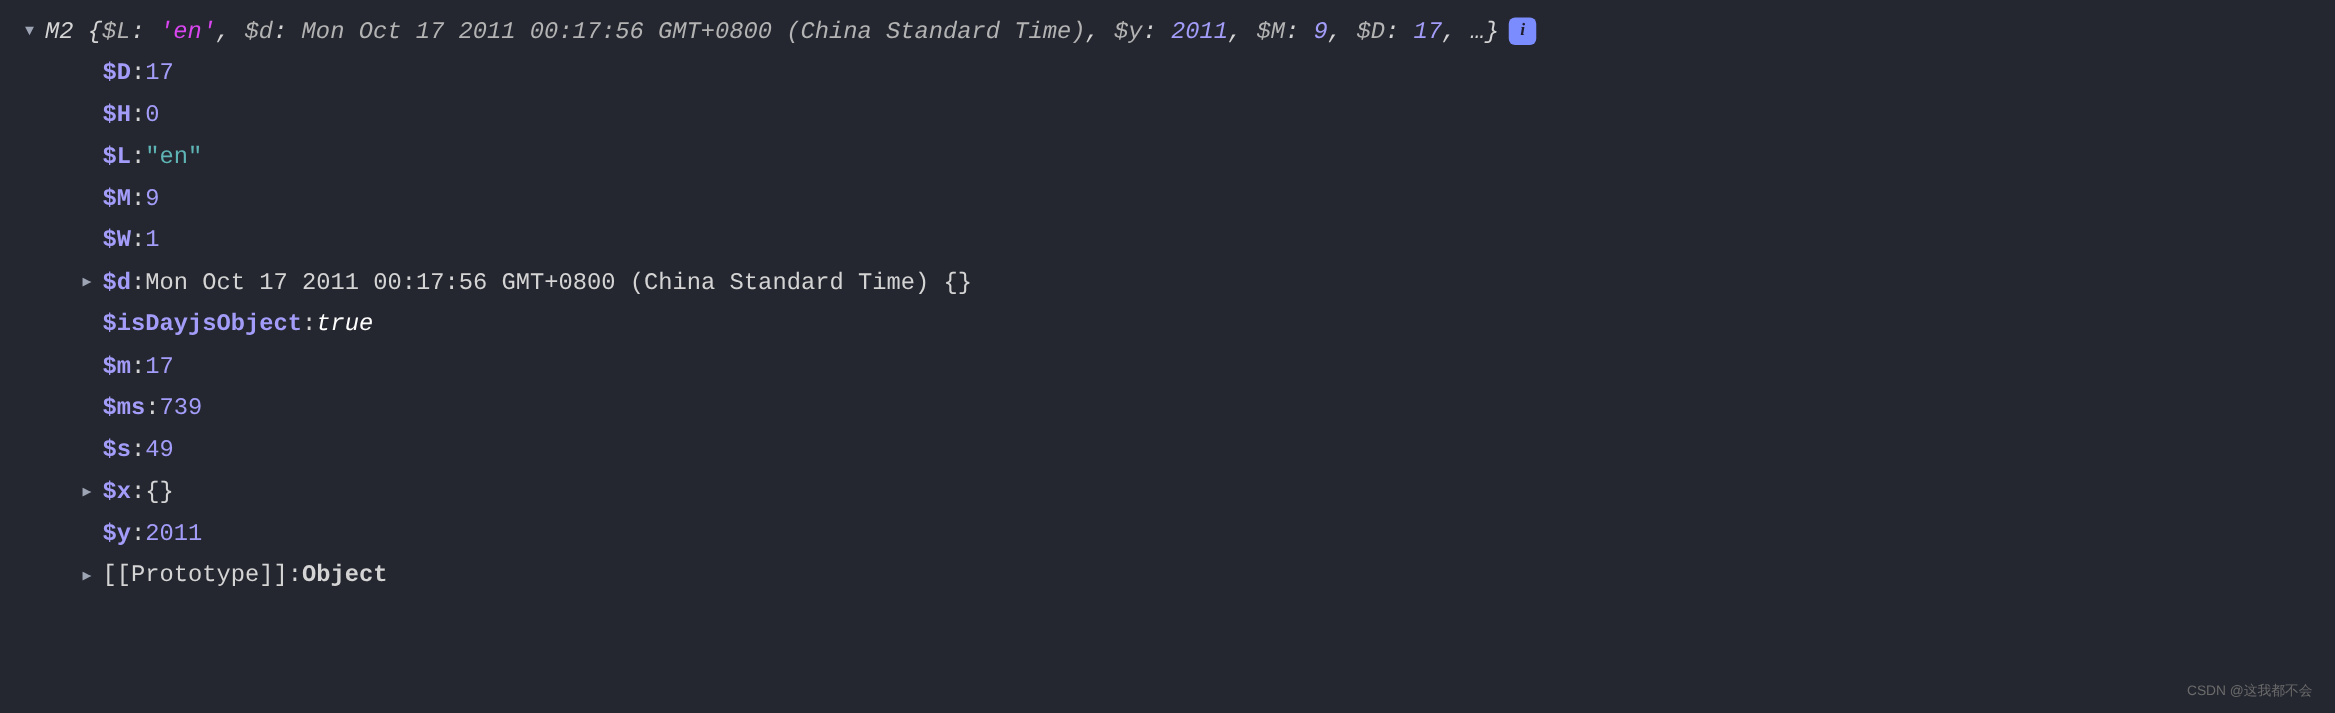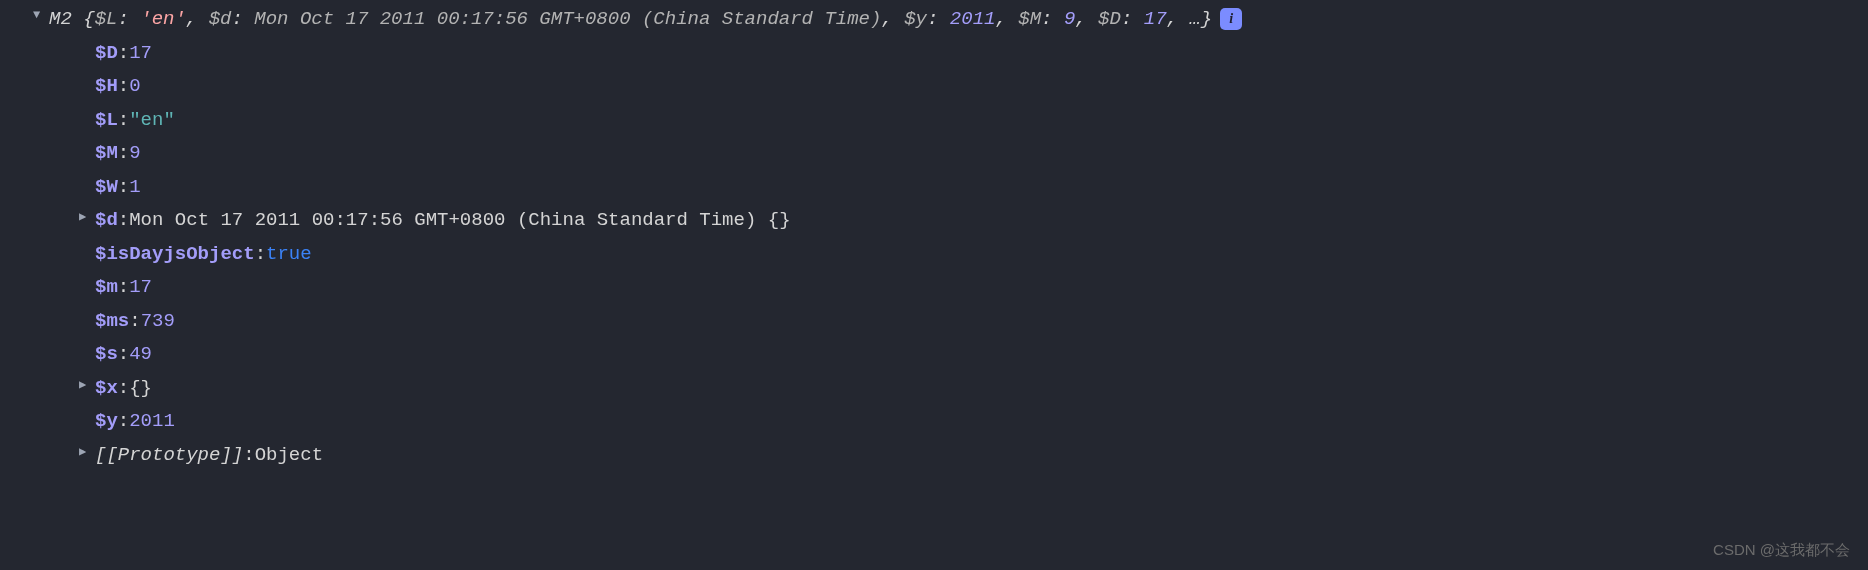--- a/index.html
+++ b/index.html
@@ -13,25 +13,24 @@
       font-size: 19px;
       color: #d4d4d4;
       padding: 8px 0;
       width: 1868px;
       height: 570px;
       overflow: hidden;
       position: relative;
     }
     .row {
       display: flex;
-      align-items: flex-start;
+      align-items: center;
       height: 33.5px;
       white-space: nowrap;
       padding-left: 20px;
-      margin-left: 13px;
     }
     .arrow {
       width: 14px;
       display: inline-block;
       color: #9da5b4;
       font-size: 12px;
       margin-right: 2px;
     }
     .arrow-down::before {
       content: "▼";
@@ -52,21 +51,21 @@
     }
     .preview {
       color: #d4d4d4;
       font-style: italic;
     }
     .preview .key {
       color: #b3b3b3;
       font-style: italic;
     }
     .preview .str {
-      color: #fca5a5;
+      color: #d946ef;
       font-style: italic;
     }
     .preview .num {
       color: #a39df9;
       font-style: italic;
     }
     .preview .date {
       color: #b3b3b3;
       font-style: italic;
     }
@@ -77,34 +76,35 @@
     .colon {
       color: #d4d4d4;
     }
     .num-val {
       color: #a39df9;
     }
     .str-val {
       color: #5fb5b5;
     }
     .bool-val {
-      color: #3b82f6;
+      color: #ffffff;
+      font-style: italic;
     }
     .obj-brace {
       color: #d4d4d4;
     }
     .date-val {
       color: #d4d4d4;
     }
     .proto-key {
       color: #d4d4d4;
-      font-style: italic;
     }
     .proto-val {
       color: #d4d4d4;
+      font-weight: bold;
     }
     .info-icon {
       display: inline-flex;
       align-items: center;
       justify-content: center;
       width: 22px;
       height: 22px;
       background: #7b8cff;
       color: #1e1e2e;
       border-radius: 5px;
@@ -112,21 +112,21 @@
       font-style: italic;
       font-family: serif;
       margin-left: 8px;
       font-weight: bold;
     }
     .watermark {
       position: absolute;
       bottom: 10px;
       right: 18px;
       color: #6b6b6b;
-      font-size: 15px;
+      font-size: 11px;
       font-family: -apple-system, sans-serif;
     }
   </style>
 </head>
 <body>
 
 <div class="row">
   <span class="arrow arrow-down"></span>
   <span class="class-name">M2</span>
   <span class="preview">

